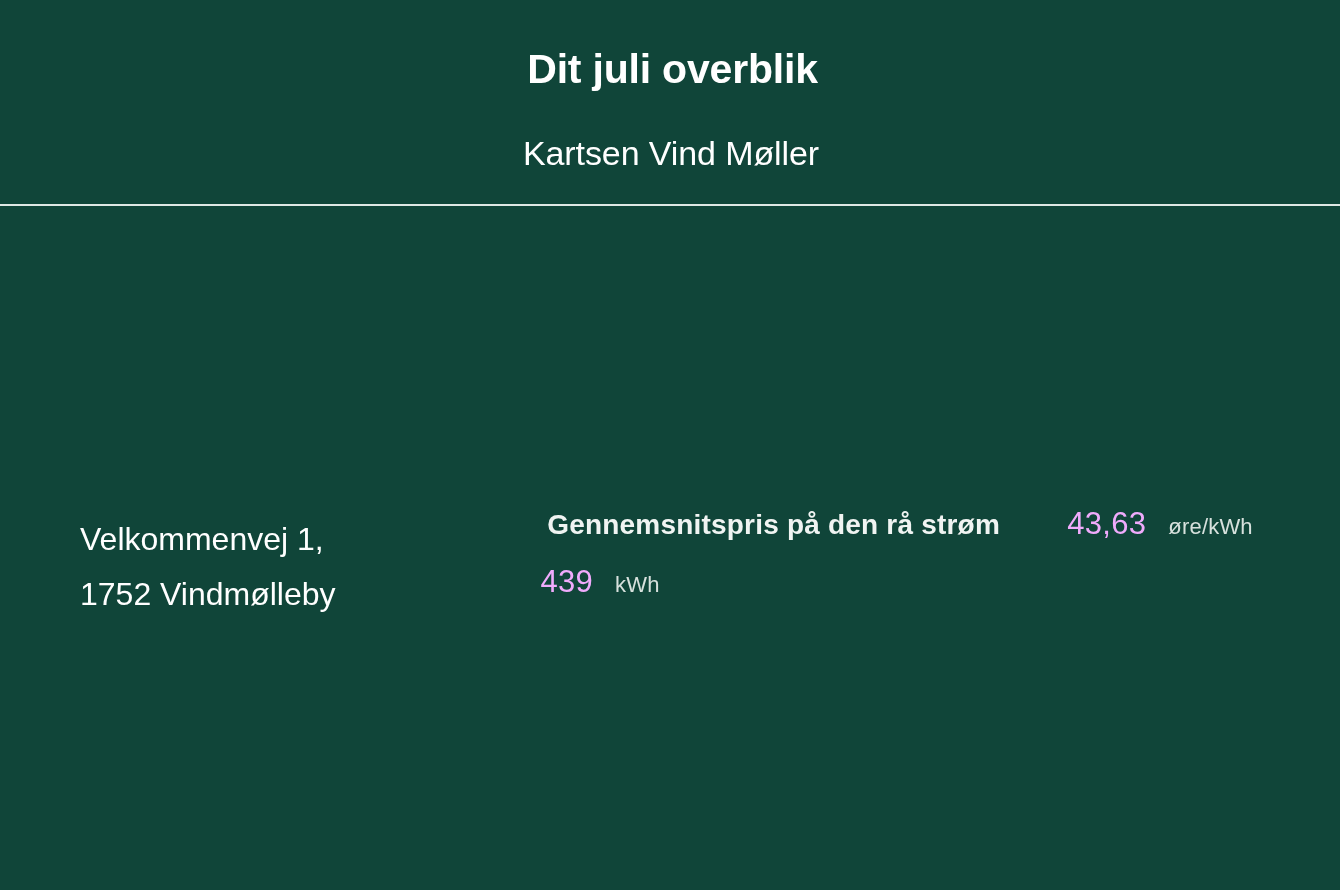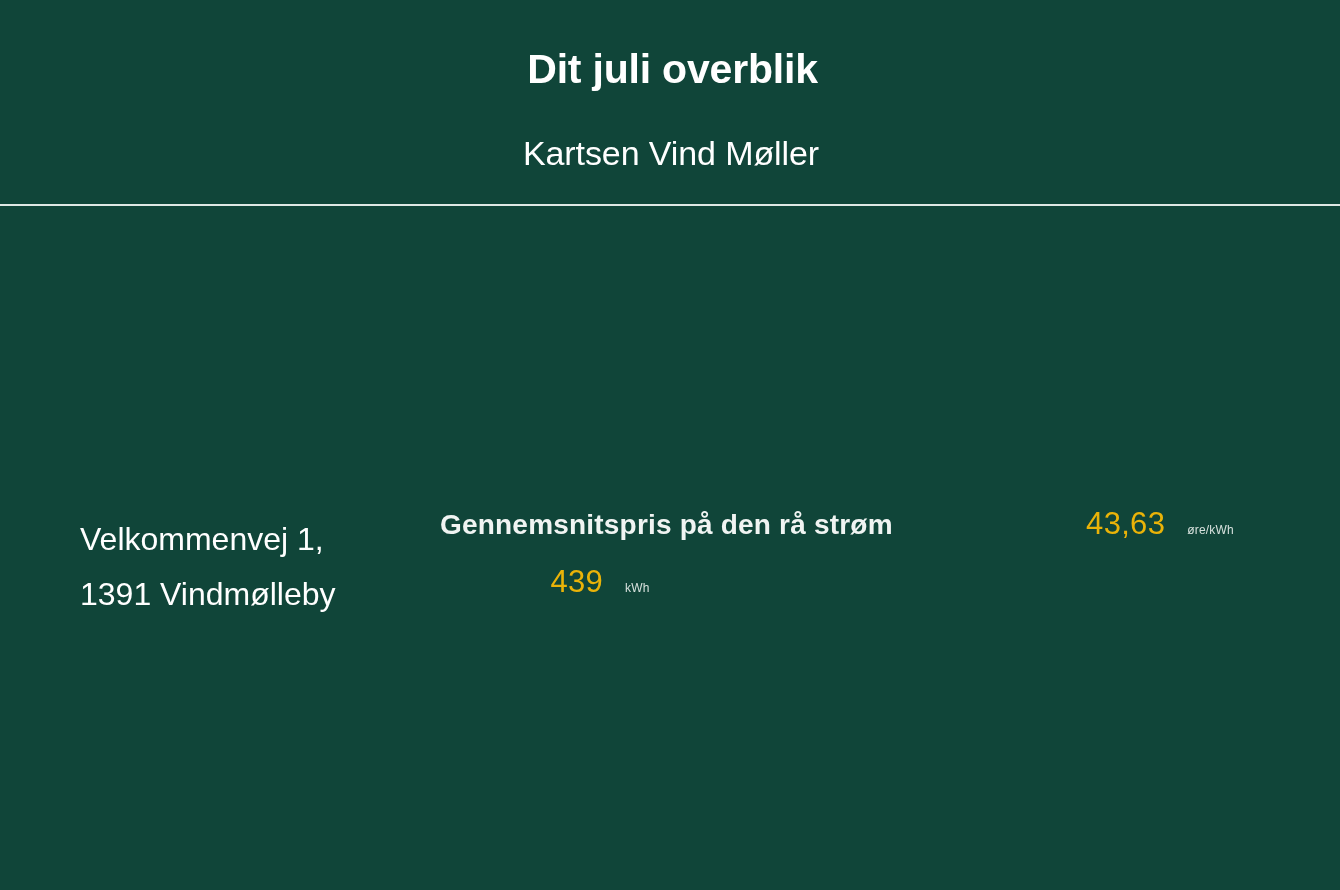--- a/index.html
+++ b/index.html
@@ -92,61 +92,61 @@
     top: 300px;
     width: 880px;
   }
   .summary-row {
     display: flex;
     align-items: baseline;
     height: 58px;
   }
   .summary-label {
     flex: 0 0 560px;
-    text-align: left;
+    text-align: right;
     font-size: 28px;
     font-weight: bold;
     letter-spacing: 0.2px;
     color: #f0f4f2;
     white-space: nowrap;
   }
   .summary-value {
     flex: 0 0 320px;
     text-align: center;
     white-space: nowrap;
   }
   .value-number {
     font-size: 31px;
     font-weight: normal;
-    color: #eab308;
+    color: #f0abfc;
     letter-spacing: 0.3px;
   }
   .value-unit {
-    font-size: 12px;
+    font-size: 22px;
     font-weight: normal;
     color: #d7e1dd;
     margin-left: 22px;
     letter-spacing: 0.2px;
   }
 </style>
 </head>
 <body>
 
 <div class="header">
   <div class="header-title">Dit juli overblik</div>
   <div class="header-subtitle">Kartsen Vind Møller</div>
 </div>
 
 <div class="divider"></div>
 
 <div class="body-area">
 
   <div class="address-block">
     <span class="address-line">Velkommenvej 1,</span>
-    <span class="address-line">1391 Vindmølleby</span>
+    <span class="address-line">1752 Vindmølleby</span>
   </div>
 
   <div class="summary-table">
 
     <div class="summary-row">
       <div class="summary-label">Gennemsnitspris på den rå strøm</div>
       <div class="summary-value">
         <span class="value-number">43,63</span><span class="value-unit">øre/kWh</span>
       </div>
     </div>

